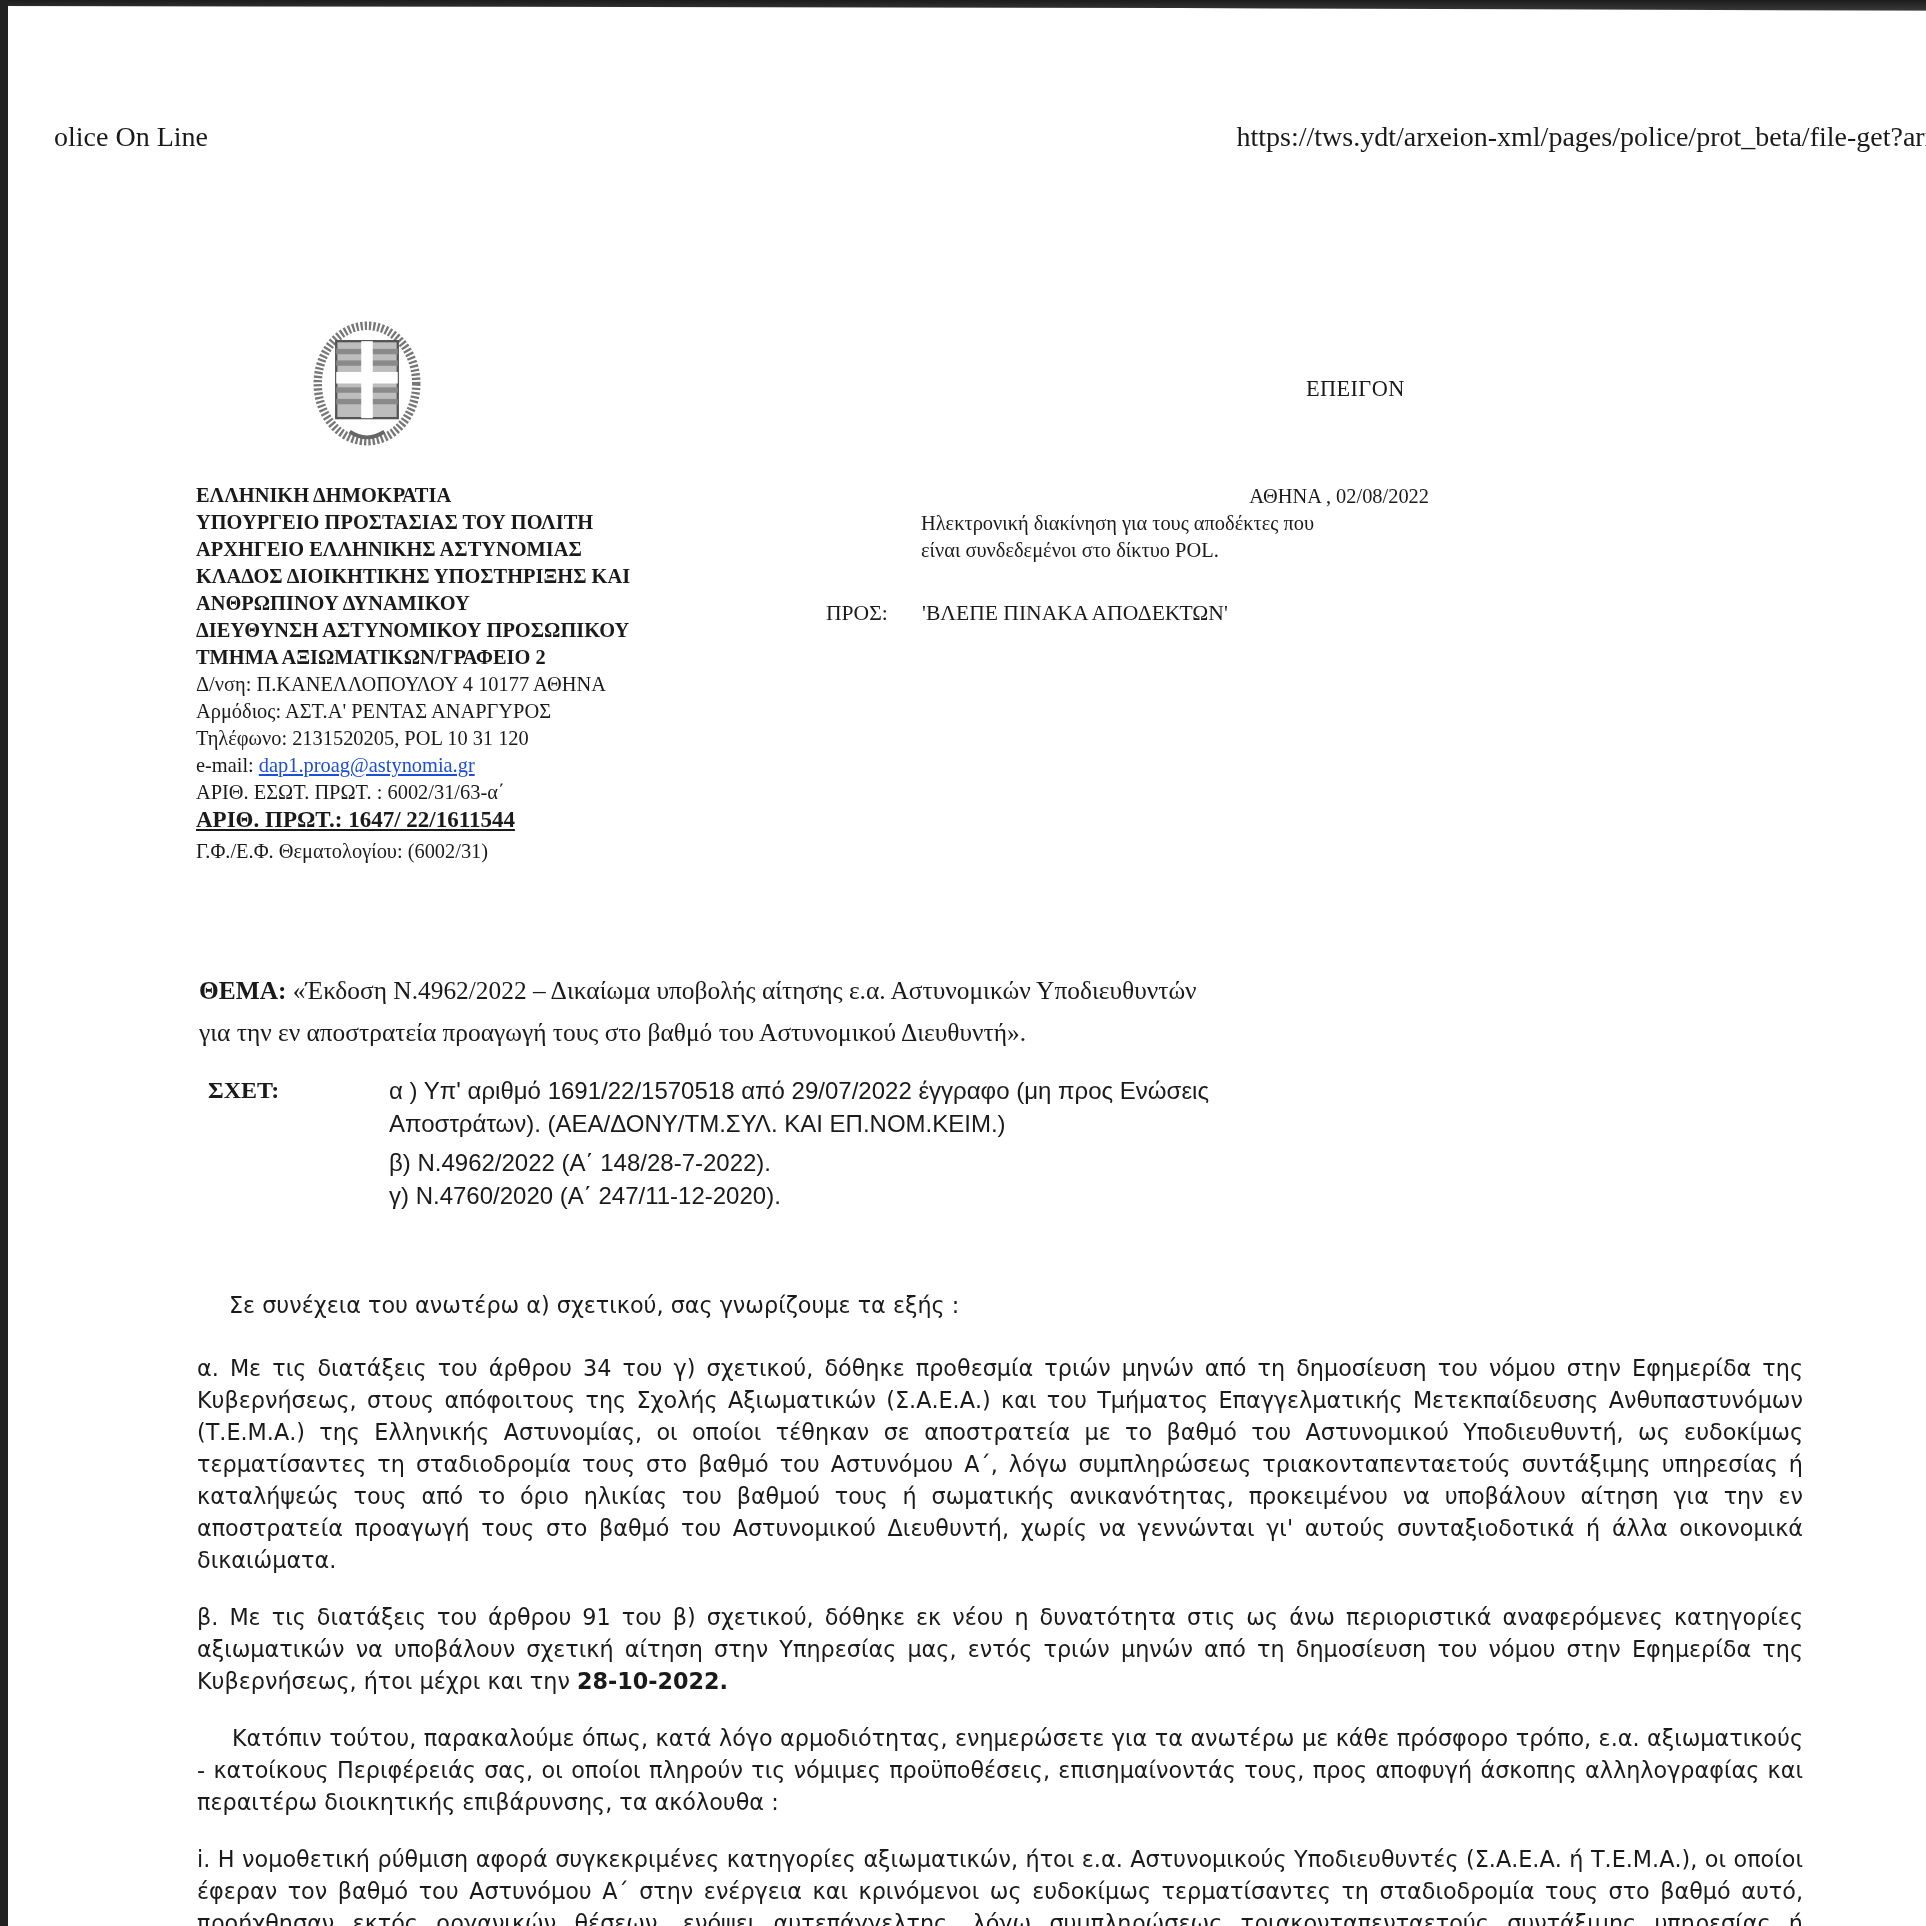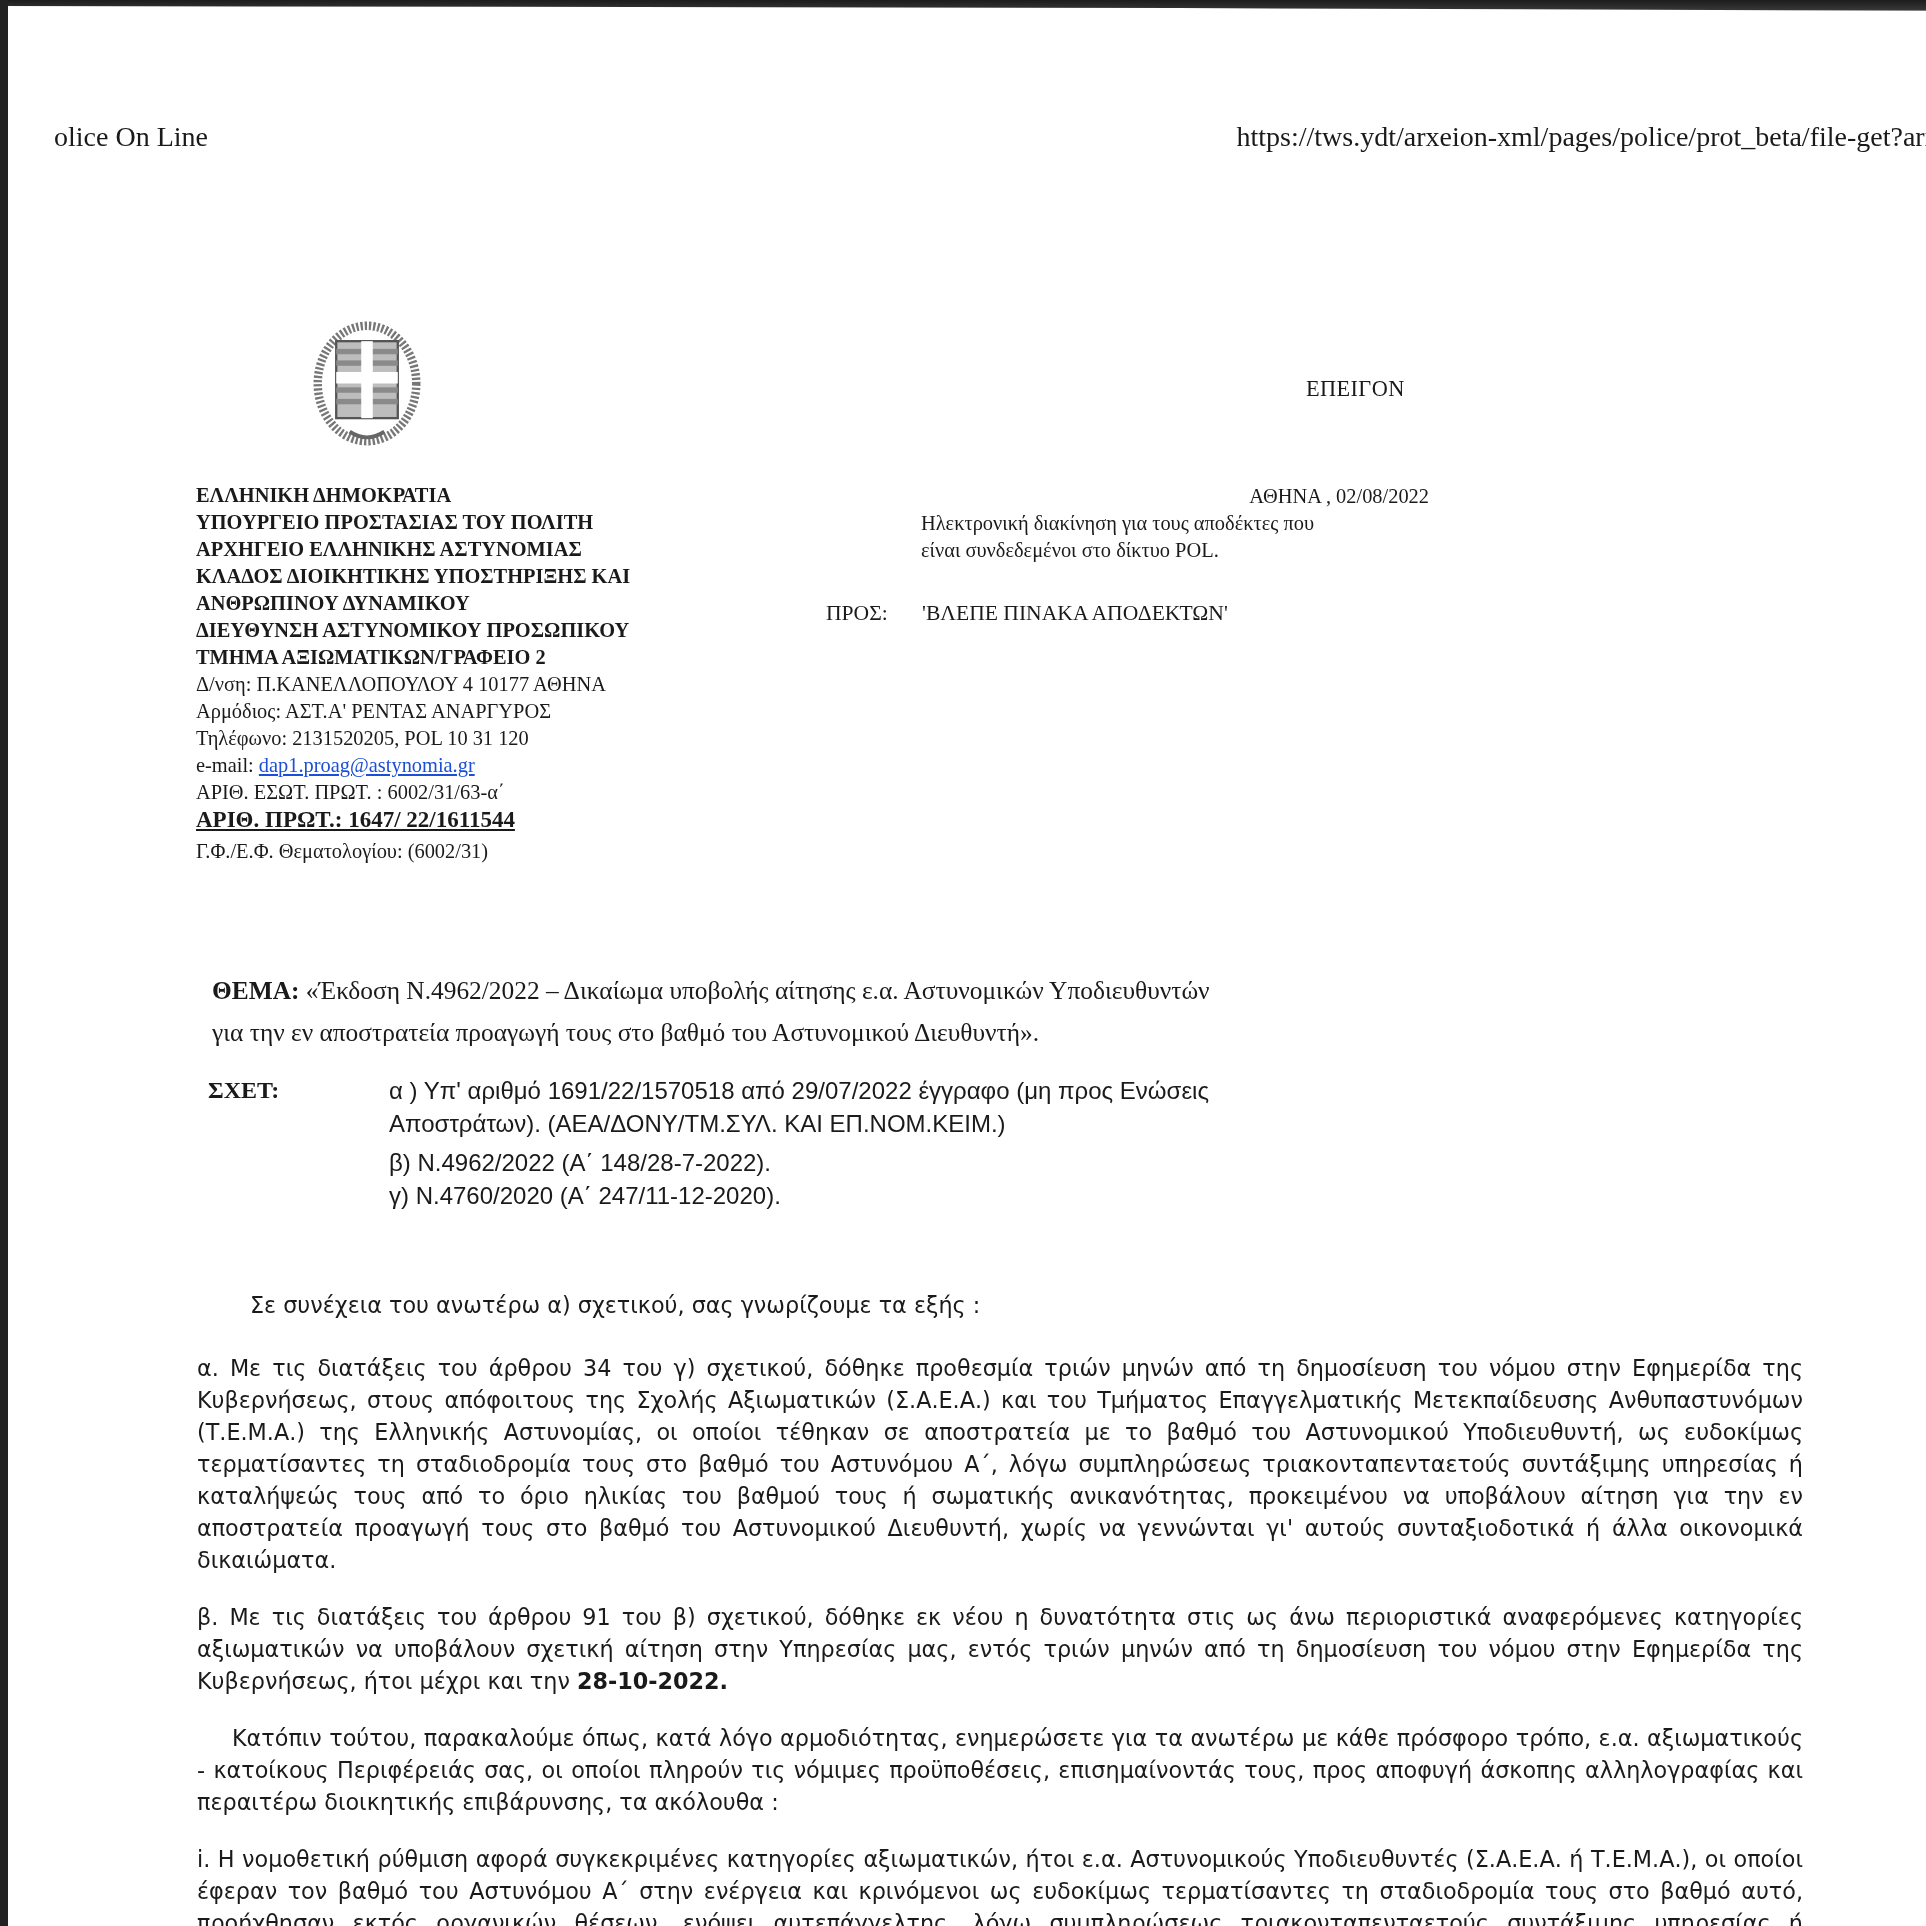--- a/index.html
+++ b/index.html
@@ -46,21 +46,21 @@
     font-size: 20.4px; line-height: 27px;
   }
   .dateblock .date { text-align: right; }
   .dateblock .note { padding-left: 0; }
   .toline {
     position: absolute; left: 826px; top: 601px; font-size: 21.6px;
   }
   .toline .lbl { font-weight: normal; display: inline-block; width: 96px; }
 
   .subject {
-    position: absolute; left: 212px; top: 969px; width: 1310px;
+    position: absolute; left: 199px; top: 969px; width: 1310px;
     font-size: 25.4px; line-height: 42px;
     font-family: "Liberation Serif", serif;
   }
   .subject .lbl { font-weight: bold; }
 
   .refs {
     position: absolute; left: 208px; top: 1075px; width: 1502px;
     font-size: 24px; line-height: 31px;
     font-family: "Liberation Sans", sans-serif;
   }
@@ -68,21 +68,21 @@
   .refs .items { position: absolute; left: 181px; top: 0; width: 1310px; }
   .refs .item { margin-bottom: 1.5px; }
   .refs .gap { margin-top: 8.5px; }
 
   .body {
     position: absolute; left: 197px; top: 1289px; width: 1606px;
     font-family: "DejaVu Sans", sans-serif; font-size: 22.3px; line-height: 32px;
     text-align: justify;
   }
   .body p { margin: 0 0 25px 0; }
-  .body p.intro { margin-left: 53px; margin-bottom: 31px; }
+  .body p.intro { margin-left: 32px; margin-bottom: 31px; }
   .body p.indent { text-indent: 35px; }
   .body .bold { font-weight: bold; }
 </style>
 </head>
 <body>
 
 <div class="scan-top"></div>
 <div class="scan-left"></div>
 
 <div class="hdr-left">olice On Line</div>

